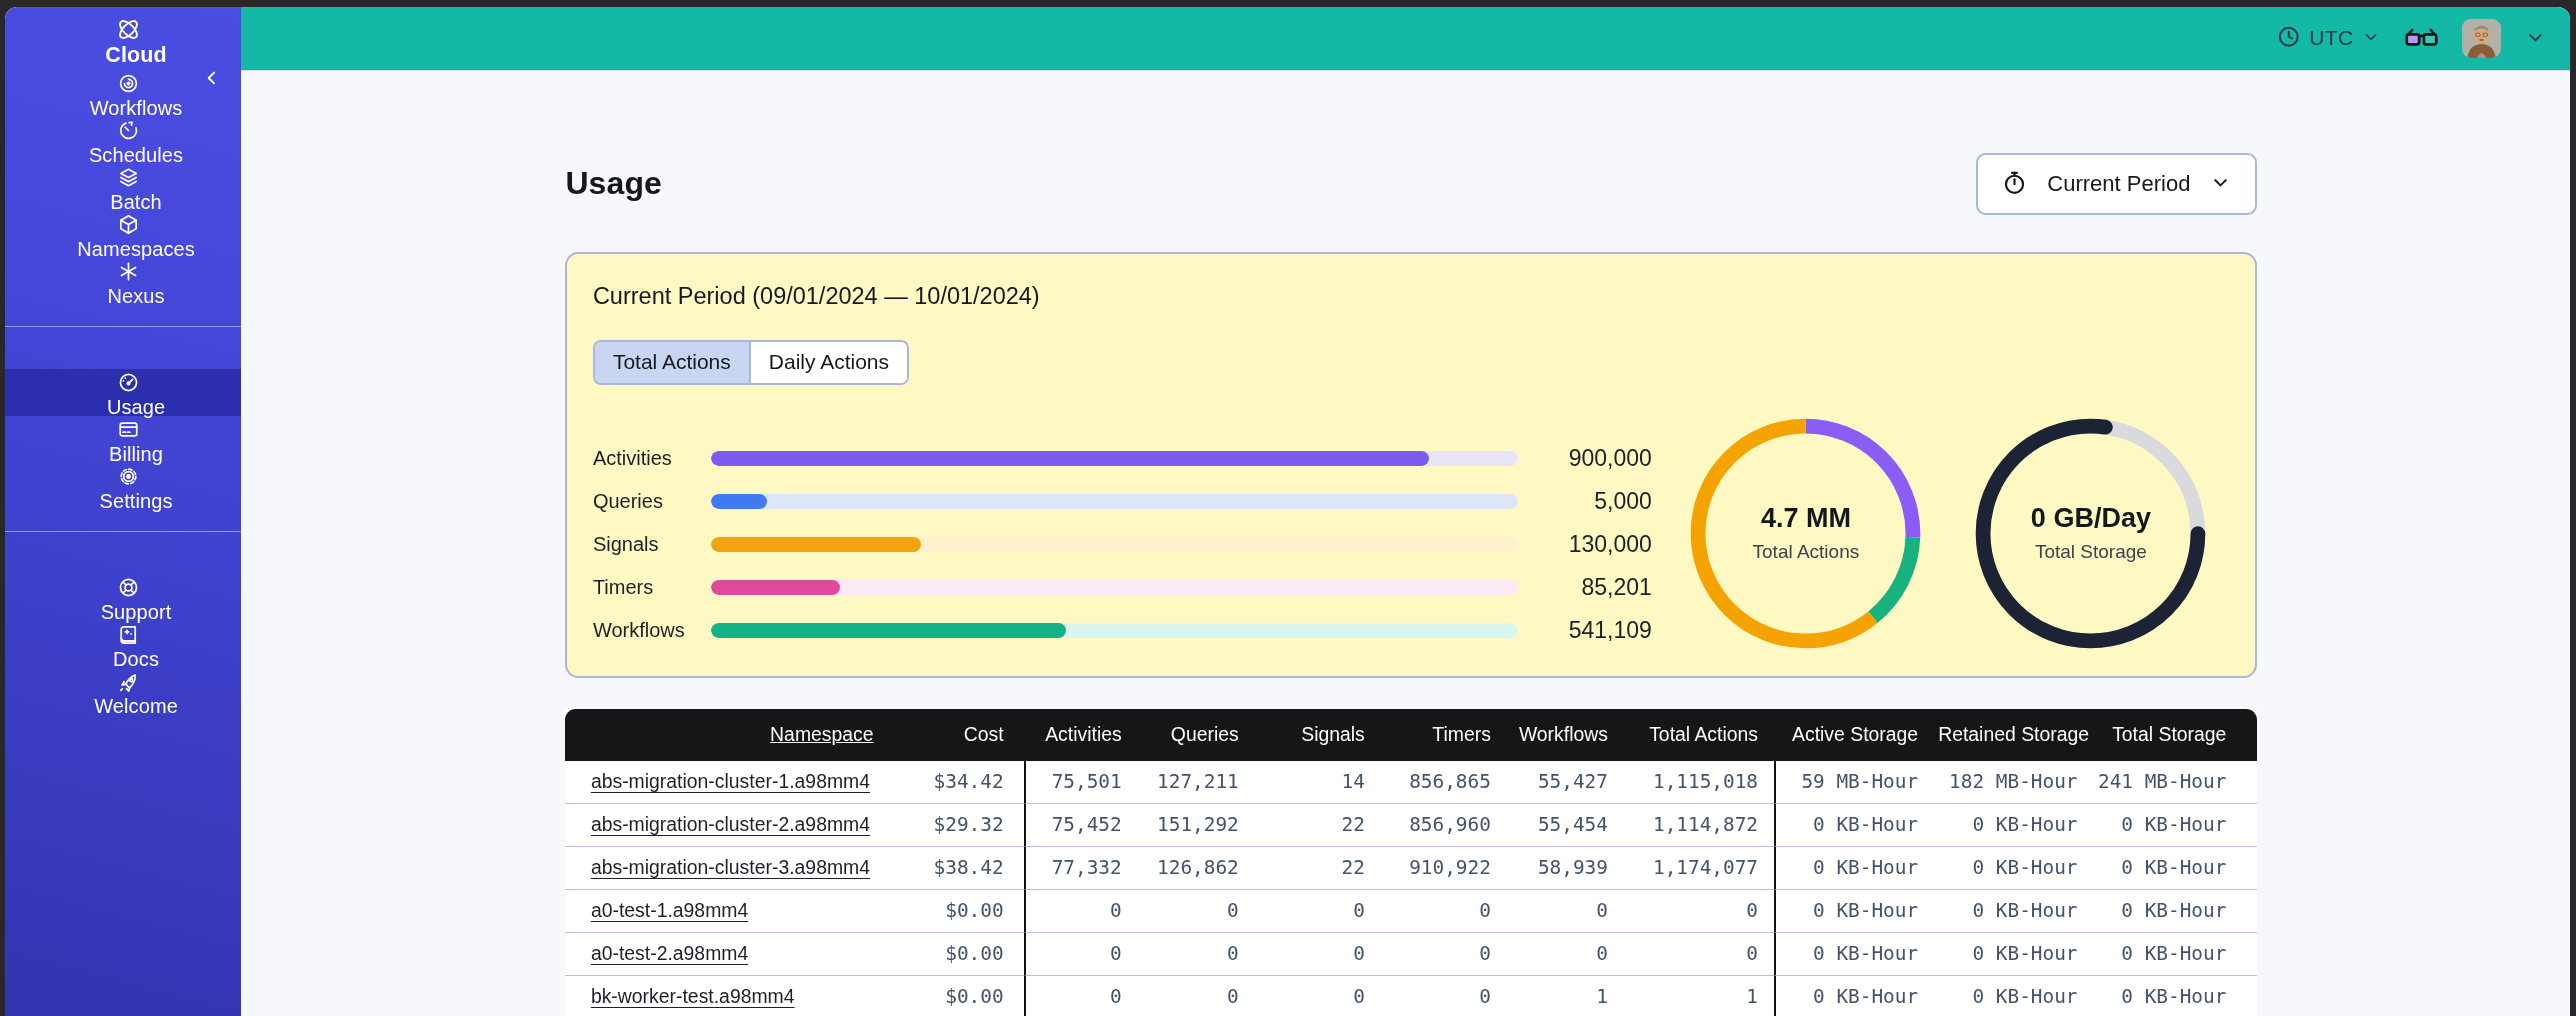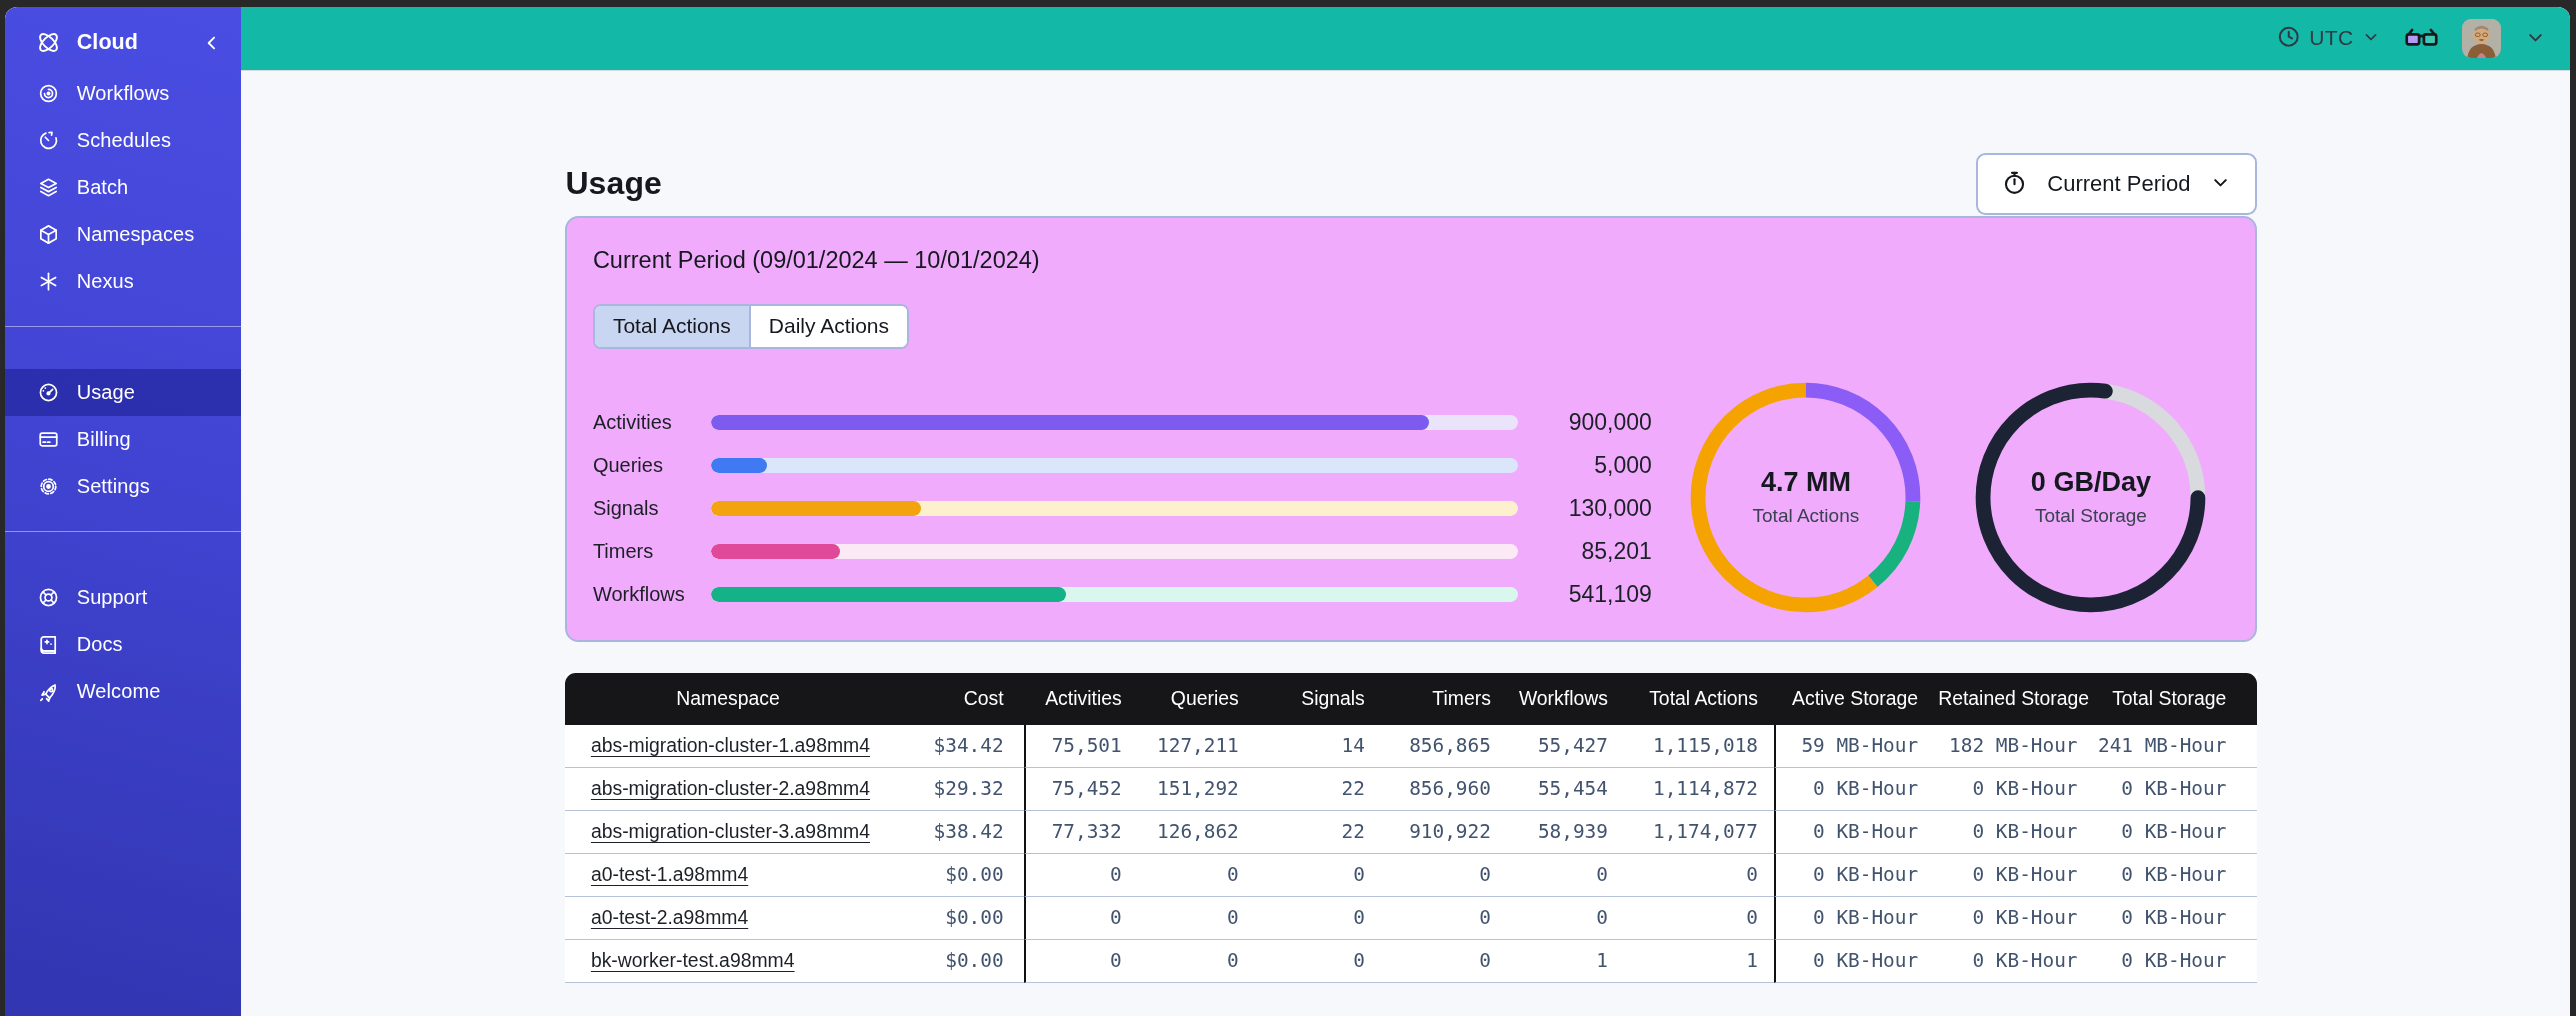--- a/index.html
+++ b/index.html
@@ -5,21 +5,21 @@
   * { margin:0; padding:0; box-sizing:border-box; }
   html,body { width:2576px; height:1016px; overflow:hidden; background:#282828; font-family:"Liberation Sans", sans-serif; }
 
   .window { position:absolute; left:5.4px; top:6.7px; width:2565px; height:1010px;
             background:#f7f8fb; border-radius:12px 12px 0 0; overflow:hidden; }
 
   
   .sidebar { position:absolute; left:0; top:0; width:236px; height:100%;
              background:linear-gradient(195deg,#4a4de2 0%,#4144d2 45%,#3135b0 100%);
              border-radius:12px 0 0 0; color:#fff; }
-  .side-row { display:flex; align-items:center; height:47px; padding:0 19px 0 29.5px; cursor:pointer; }
+  .side-row { display:flex; align-items:center; height:47px; padding:0 19px 0 29.5px; cursor:pointer;flex-direction:column; }
   .side-row .icn { width:27px; height:27px; flex:0 0 27px; display:flex; align-items:center; justify-content:center; }
   .side-row .lbl { margin-left:14.8px; font-size:20px; font-weight:500; letter-spacing:0.1px; white-space:nowrap; }
   .side-brand { height:63px; padding-top:9.4px; }
   .side-brand .lbl { font-weight:600; font-size:21.5px; }
   .side-brand .collapse { margin-left:auto; display:flex; }
   .side-divider { height:0; border-top:1.3px solid rgba(255,255,255,.45); margin:21.5px 0; }
   .side-row.active { background:rgba(10,12,110,.38); }
   .side-spacer { height:20px; }
 
   
@@ -35,21 +35,21 @@
   .main { position:absolute; left:236px; top:66px; right:0; bottom:0; }
   .main-inner { margin-left:324px; width:1692px; }
 
   .title-row { margin-top:79px; display:flex; align-items:center; justify-content:space-between; height:64px; }
   .page-title { font-size:32px; font-weight:600; color:#15181e; letter-spacing:0.1px; }
   .period-btn { display:flex; align-items:center; gap:19px; background:#fff; border:2px solid #a9b6dd;
                 border-radius:9.4px; height:62px; padding:0 23px; cursor:pointer; }
   .period-btn .btn-label { font-size:22px; font-weight:500; color:#15181e; }
 
   
-  .card { position:relative; height:426px; background:#f0abfc; border:2px solid #a9b6dd; border-radius:13.4px; padding:29.5px 25.5px; }
+  .card { position:relative; margin-top:36px; height:426px; background:#fef9c3; border:2px solid #a9b6dd; border-radius:13.4px; padding:29.5px 25.5px; }
   .card-title { font-size:23.5px; font-weight:500; color:#15181e; }
   .tabs { display:inline-flex; margin-top:29.5px; border:2px solid #a9b6dd; border-radius:8px; overflow:hidden; background:#fff; }
   .tab { font-size:21px; font-weight:500; color:#15181e; padding:8.7px 18px; cursor:pointer; background:#fff; }
   .tab.selected { background:#c9d6f1; }
   .tab + .tab { border-left:2px solid #a9b6dd; }
 
   .bars { margin-top:52px; width:1073px; }
   .bar-row { display:flex; align-items:center; height:43px; }
   .bar-label { width:118px; font-size:20px; color:#1c2026; }
   .bar-track { width:807px; height:14.8px; border-radius:7.4px; position:relative; overflow:hidden; }
@@ -59,21 +59,21 @@
   .donut { position:absolute; width:235px; height:235px; top:162px; }
   .donut-1 { left:1121px; }
   .donut-2 { left:1406px; }
   .donut-center { position:absolute; inset:0; display:flex; flex-direction:column; align-items:center; justify-content:center; gap:6.7px; text-align:center; }
   .donut-value { font-size:27px; font-weight:600; color:#15181e; }
   .donut-label { font-size:19px; color:#3a4150; }
 
   
   table.usage { margin-top:31px; width:1692px; border-collapse:separate; border-spacing:0; table-layout:fixed; background:#fff; }
   table.usage th { background:#161618; color:#fff; font-size:19.4px; font-weight:500; height:52px; white-space:nowrap; }
-  table.usage th:first-child { border-top-left-radius:10.7px; text-align:center; padding-left:17px; }
+  table.usage th:first-child { border-top-left-radius:10.7px; text-align:right; padding-left:17px;text-decoration:underline; }
   table.usage th:last-child { border-top-right-radius:10.7px; }
   table.usage th.num, table.usage td.num { text-align:right; }
   table.usage td { height:43px; border-bottom:1.3px solid #b6c2d8; font-size:19.4px; white-space:nowrap; }
   td.ns { padding-left:25.5px; font-size:20px; }
   td.ns a { color:#1d2127; text-decoration-thickness:1.3px; text-underline-offset:4px; }
   .mono { font-family:"DejaVu Sans Mono", monospace; color:#42536e; }
   .pad24 { padding-right:16px; } .pad30 { padding-right:20px; } .pad10 { padding-right:6.7px; } .pad46 { padding-right:31px; }
   td.groupsep { border-left:2.7px solid #101113; }
 </style>
 </head>

